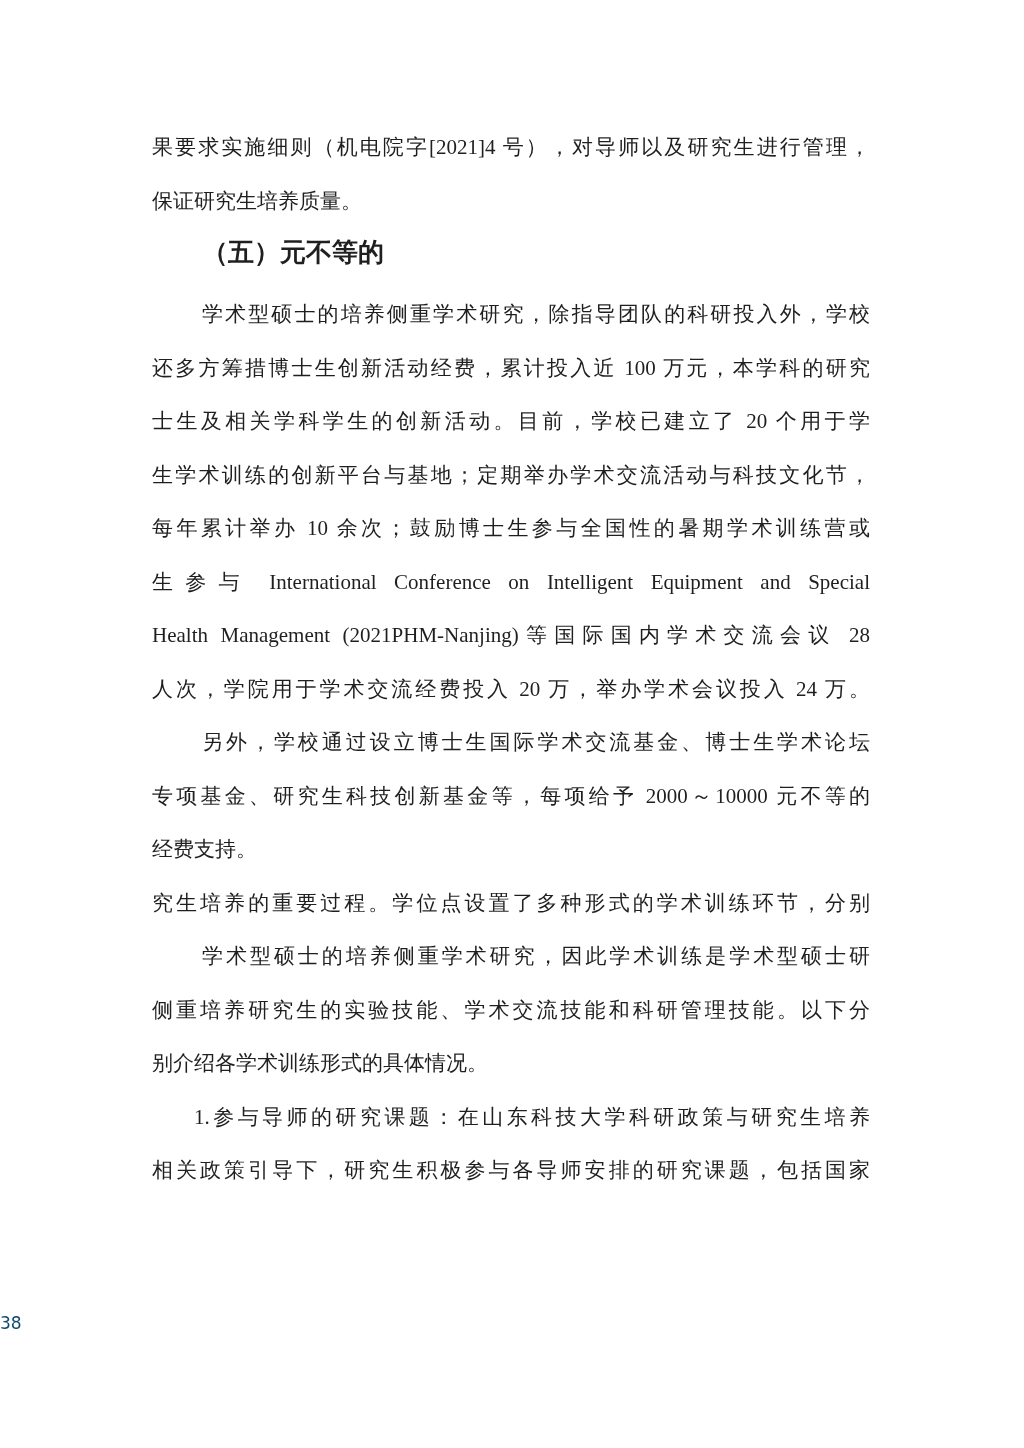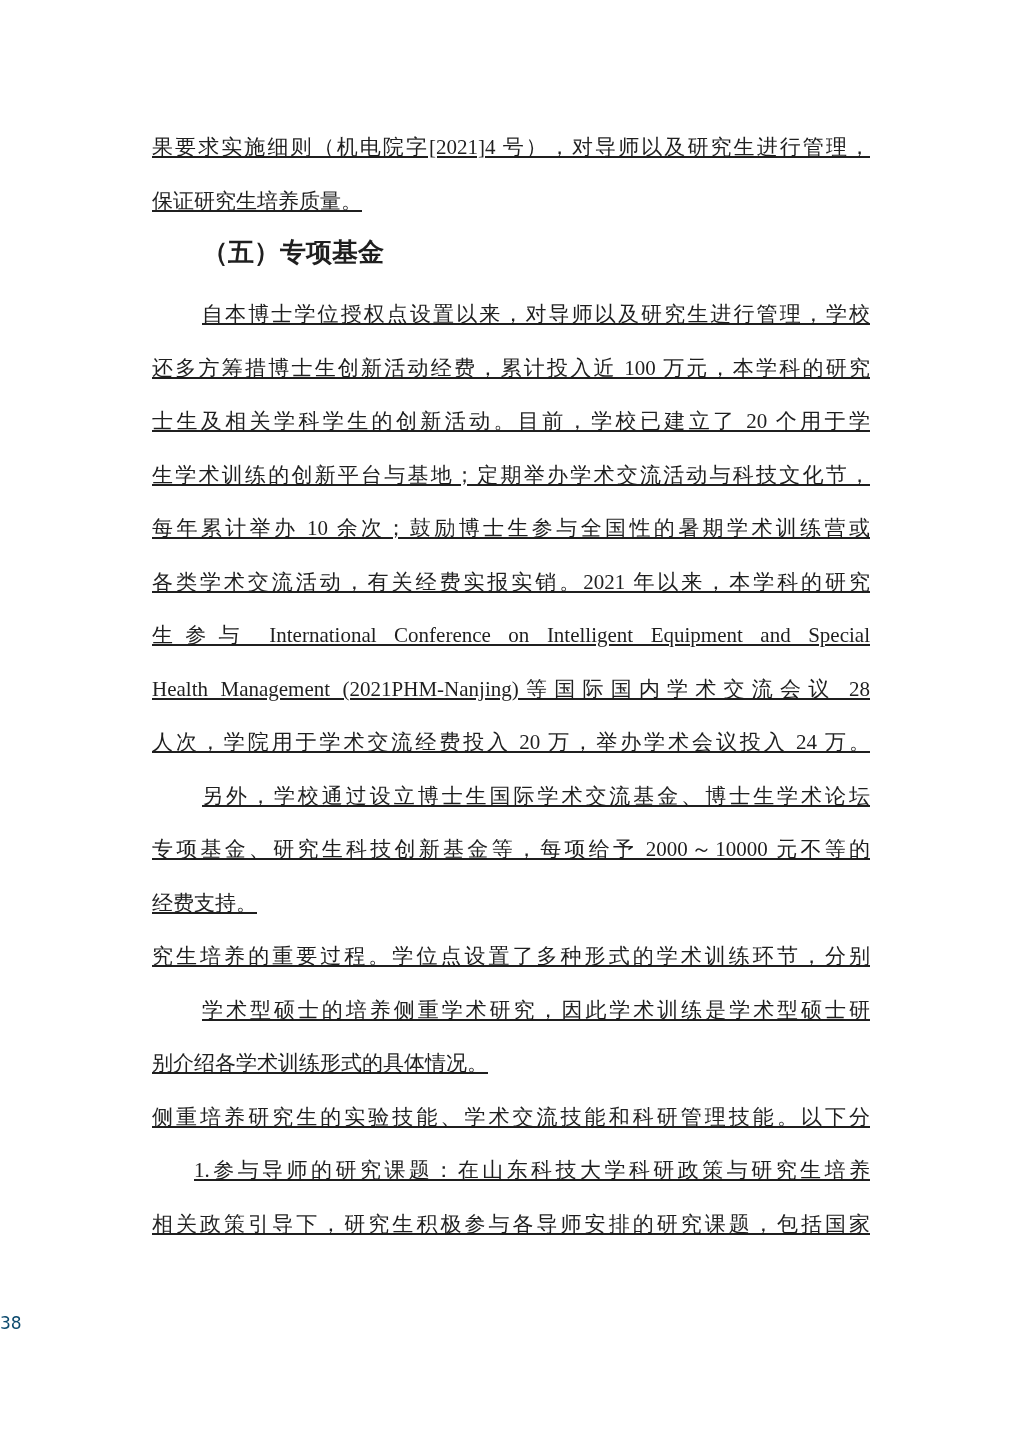--- a/index.html
+++ b/index.html
@@ -27,21 +27,20 @@
     margin: 0;
     padding: 0;
   }
   .line {
     height: 53.5px;
     line-height: 53.5px;
     font-size: 21px;
     white-space: nowrap;
     text-align: justify;
     text-align-last: justify;
-    text-decoration: underline;
   }
   .line.last {
     text-align-last: left;
   }
   .heading {
     height: 60px;
     line-height: 50px;
     font-size: 26px;
     font-weight: bold;
     padding-left: 50px;
@@ -60,42 +59,41 @@
 </style>
 </head>
 <body>
 
 <div class="page">
   <div class="content" id="doc-content">
       <div class="para">
         <div class="line">果要求实施细则（机电院字[2021]4 号），对导师以及研究生进行管理，</div>
         <div class="line last">保证研究生培养质量。</div>
       </div>
-      <div class="heading">（五）专项基金</div>
+      <div class="heading">（五）元不等的</div>
       <div class="para">
-        <div class="line" style="text-indent: 50px;">自本博士学位授权点设置以来，对导师以及研究生进行管理，学校</div>
+        <div class="line" style="text-indent: 50px;">学术型硕士的培养侧重学术研究，除指导团队的科研投入外，学校</div>
         <div class="line">还多方筹措博士生创新活动经费，累计投入近 100 万元，本学科的研究</div>
         <div class="line">士生及相关学科学生的创新活动。目前，学校已建立了 20 个用于学</div>
         <div class="line">生学术训练的创新平台与基地；定期举办学术交流活动与科技文化节，</div>
         <div class="line">每年累计举办 10 余次；鼓励博士生参与全国性的暑期学术训练营或</div>
-        <div class="line">各类学术交流活动，有关经费实报实销。2021 年以来，本学科的研究</div>
         <div class="line">生参与 International Conference on Intelligent Equipment and Special</div>
         <div class="line">Health Management (2021PHM-Nanjing)等国际国内学术交流会议 28</div>
         <div class="line">人次，学院用于学术交流经费投入 20 万，举办学术会议投入 24 万。</div>
       </div>
       <div class="para">
         <div class="line" style="text-indent: 50px;">另外，学校通过设立博士生国际学术交流基金、博士生学术论坛</div>
         <div class="line">专项基金、研究生科技创新基金等，每项给予 2000～10000 元不等的</div>
         <div class="line last">经费支持。</div>
       </div>
       <div class="para">
         <div class="line">究生培养的重要过程。学位点设置了多种形式的学术训练环节，分别</div>
         <div class="line" style="text-indent: 50px;">学术型硕士的培养侧重学术研究，因此学术训练是学术型硕士研</div>
+        <div class="line">侧重培养研究生的实验技能、学术交流技能和科研管理技能。以下分</div>
         <div class="line last">别介绍各学术训练形式的具体情况。</div>
-        <div class="line">侧重培养研究生的实验技能、学术交流技能和科研管理技能。以下分</div>
       </div>
       <div class="para">
         <div class="line" style="text-indent: 42px;">1.参与导师的研究课题：在山东科技大学科研政策与研究生培养</div>
         <div class="line">相关政策引导下，研究生积极参与各导师安排的研究课题，包括国家</div>
       </div>
     </div>
   <div class="footer">38</div>
 </div>
 
 </body></html>

